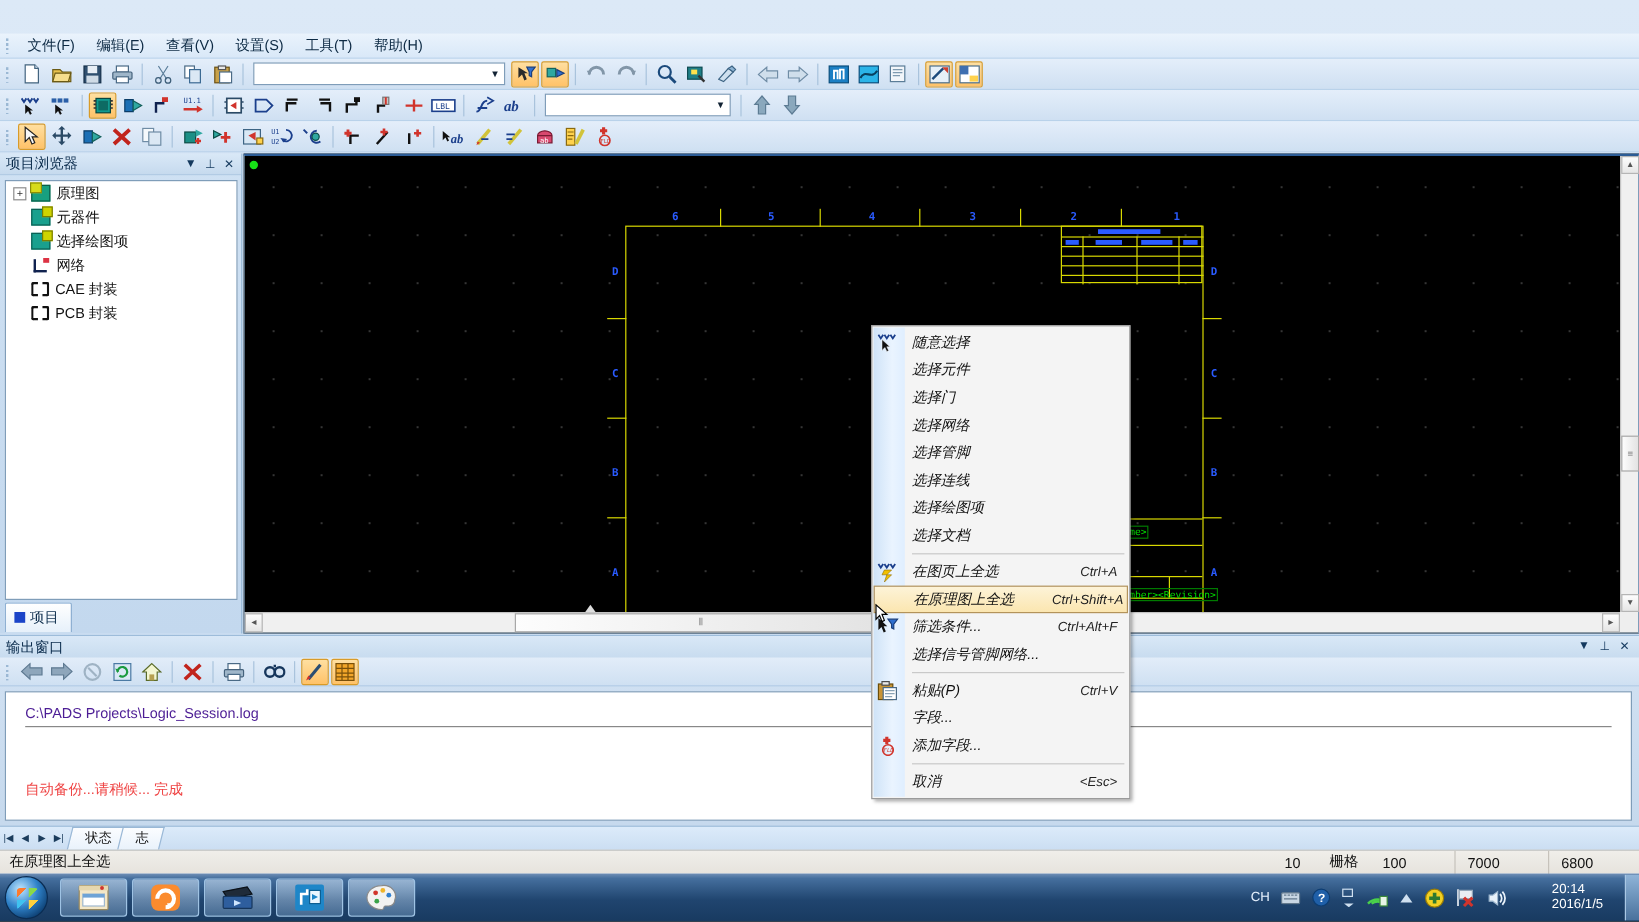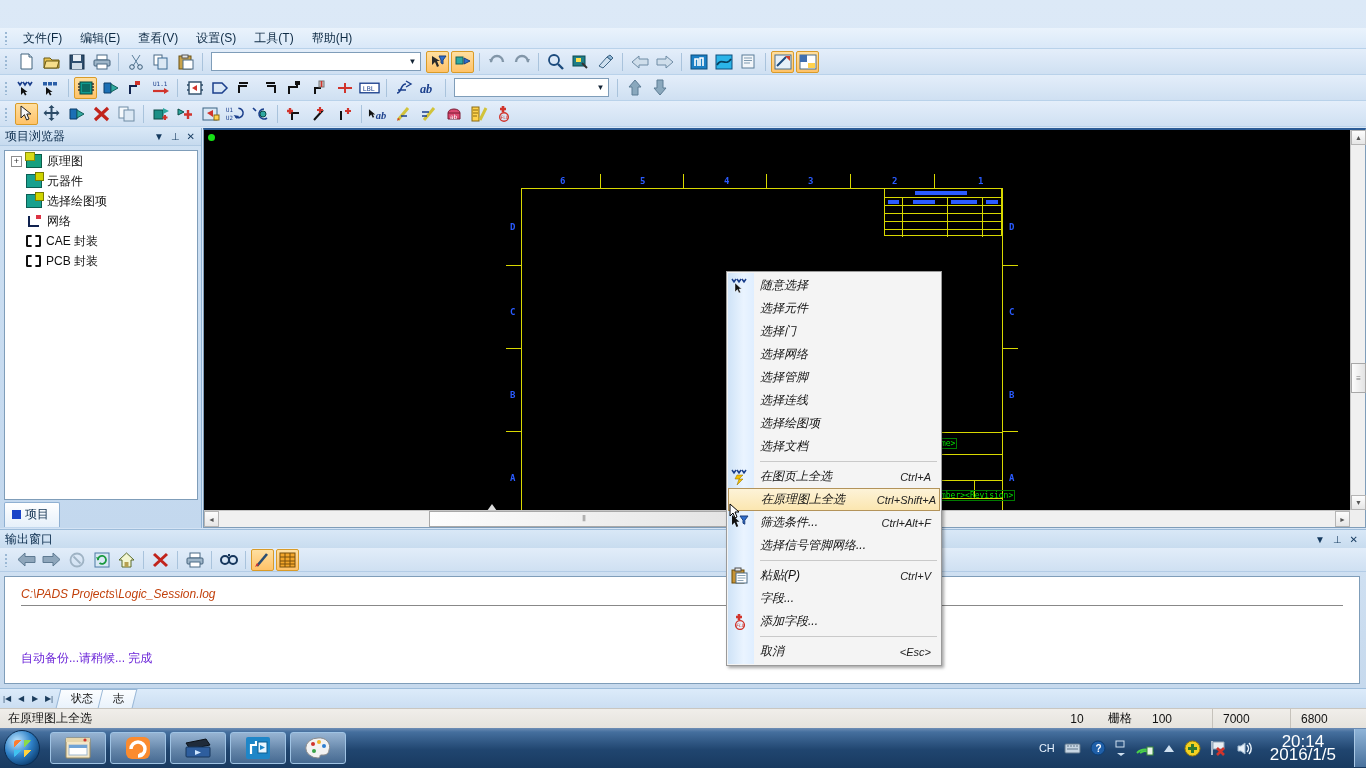--- a/index.html
+++ b/index.html
@@ -200,23 +200,23 @@
   }
   .outcap .caps{ margin-left:auto;display:flex;gap:8px;padding-right:8px;font-size:10px;color:#14395e;}
   .outtb{
     height:24px; display:flex; align-items:center;
     background:linear-gradient(180deg,#e2edf9,#cfe0f2); border-bottom:1px solid #b3cce6;
   }
   .outbody{
     position:absolute; left:4px; top:46px; right:6px; bottom:4px;
     background:#fff; border:1px solid #7f9db9; overflow:hidden;
   }
-  .logpath{ padding:10px 16px 4px 16px; font-size:12px; color:#c2410c;font-style:italic; }
+  .logpath{ padding:10px 16px 4px 16px; font-size:12px; color:#4c1d95; }
   .loghr{ margin:0 16px; height:1px; background:#888; }
-  .logmsg{ padding:44px 16px 0 16px; font-size:12px; color:#6d28d9; }
+  .logmsg{ padding:44px 16px 0 16px; font-size:12px; color:#ef4444; }
 
   
   .sheettabs{
     position:absolute; left:0; top:688px; width:1366px; height:20px;
     background:linear-gradient(180deg,#dcebfa,#cbdef2);
     border-top:1px solid #9dbcda; display:flex; align-items:center;
   }
   .navbtn{ width:14px;height:14px;display:flex;align-items:center;justify-content:center;
     font-size:8px;color:#1b3c5c; }
   .stab{
@@ -257,21 +257,21 @@
       linear-gradient(135deg,#3fc2f0 0 48%,transparent 48%) no-repeat 0 10px/8px 8px,
       linear-gradient(135deg,#ffd23f 0 48%,transparent 48%) no-repeat 10px 10px/8px 8px;
   }
   .tasks{ display:flex; align-items:center; margin-left:10px; gap:4px; }
   .task{
     width:56px;height:32px;border:1px solid #9fc3e4;border-radius:3px;
     background:linear-gradient(180deg,rgba(220,238,255,.55),rgba(150,190,230,.35));
     display:flex;align-items:center;justify-content:center;
   }
   .tray{ margin-left:auto; display:flex; align-items:center; gap:9px; padding-right:6px; color:#e8f3ff; font-size:11px;}
-  .clock{ text-align:center; line-height:13px; font-size:17px; color:#fff; padding:0 8px;}
+  .clock{ text-align:left; line-height:13px; font-size:11px; color:#fff; padding:0 8px;margin-left:20px;}
   .showdesk{ width:12px;height:38px;margin-left:4px;background:linear-gradient(180deg,#8fb4d8,#49719c);border-left:1px solid #a9c8e5;}
 
   
   .ctxmenu{
     position:absolute; left:726px; top:271px; width:216px;
     background:#f4f4f4; border:1px solid #9a9a9a;
     box-shadow:2px 2px 3px rgba(0,0,0,.35);
     padding:2px 0 2px 0; z-index:50;
   }
   .ctxgutter{

